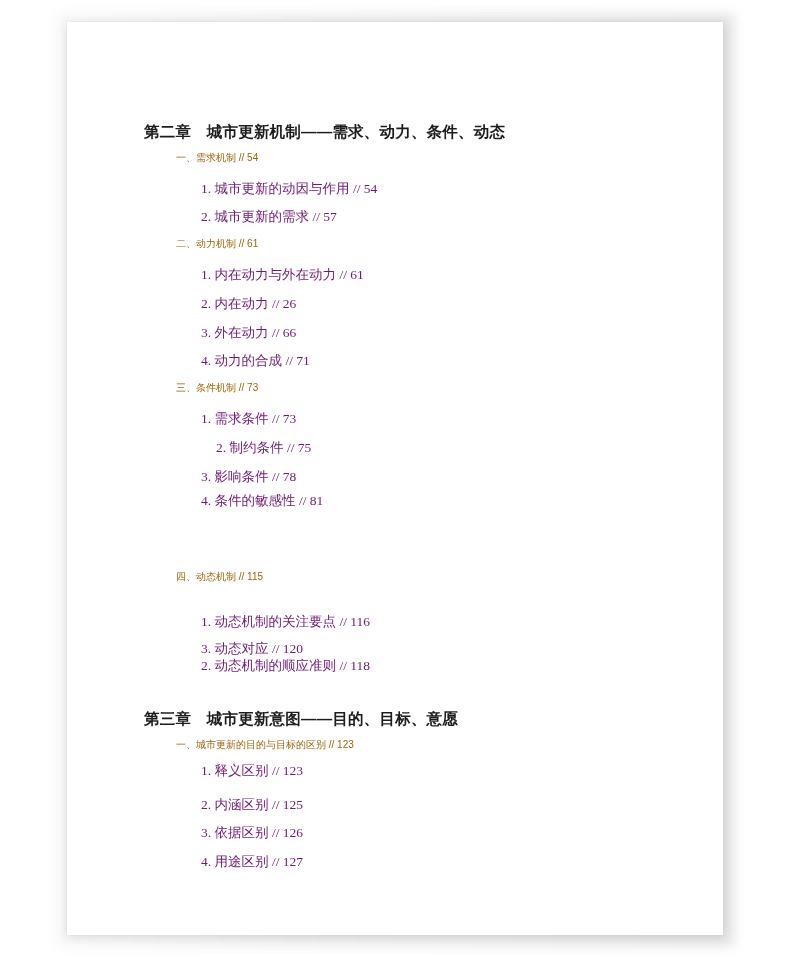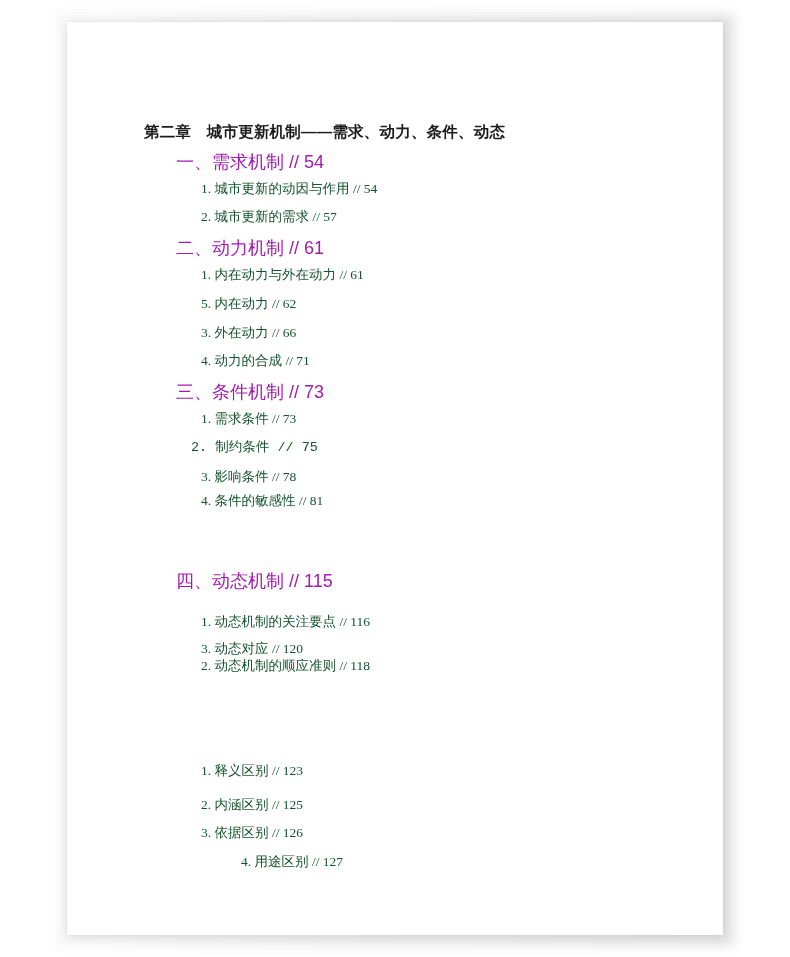--- a/index.html
+++ b/index.html
@@ -55,31 +55,31 @@
     font-size: 15.5px;
     color: #1c1c1c;
     letter-spacing: .2px;
     white-space: pre;
     line-height: 1;
   }
   
   .section-title {
     font-family: "Liberation Sans", "DejaVu Sans", sans-serif;
     font-weight: normal;
-    font-size: 18px;
-    color: #a21caf;
+    font-size: 10px;
+    color: #a16207;
     white-space: pre;
     line-height: 1;
   }
   
   .subsection-title {
     font-family: "Liberation Serif", "DejaVu Serif", serif;
     font-weight: normal;
     font-size: 13.5px;
-    color: #14532d;
+    color: #701a75;
     white-space: pre;
     line-height: 1;
   }
   .toc-line {
     position: absolute;
     white-space: pre;
   }
 </style>
 </head>
 <body>
@@ -87,31 +87,33 @@
 <div id="scene">
   <div id="page-backdrop"></div>
   <div id="page">
     <div id="toc">
         <div class="toc-line chapter-title" style="left: 77px; top: 102px;">第二章　城市更新机制——需求、动力、条件、动态</div>
         <div class="toc-line section-title" style="left: 109px; top: 130.8px;">一、需求机制 // 54</div>
         <div class="toc-line subsection-title" style="left: 134px; top: 159.6px;">1. 城市更新的动因与作用 // 54</div>
         <div class="toc-line subsection-title" style="left: 134px; top: 188.4px;">2. 城市更新的需求 // 57</div>
         <div class="toc-line section-title" style="left: 109px; top: 217.2px;">二、动力机制 // 61</div>
         <div class="toc-line subsection-title" style="left: 134px; top: 246px;">1. 内在动力与外在动力 // 61</div>
-        <div class="toc-line subsection-title" style="left: 134px; top: 274.8px;">5. 内在动力 // 62</div>
+        <div class="toc-line subsection-title" style="left: 134px; top: 274.8px;">2. 内在动力 // 26</div>
         <div class="toc-line subsection-title" style="left: 134px; top: 303.6px;">3. 外在动力 // 66</div>
         <div class="toc-line subsection-title" style="left: 134px; top: 332px; text-align: center;">4. 动力的合成 // 71</div>
         <div class="toc-line section-title" style="left: 109px; top: 361.2px;">三、条件机制 // 73</div>
         <div class="toc-line subsection-title" style="left: 134px; top: 390px;">1. 需求条件 // 73</div>
-        <div class="toc-line subsection-title" style="left: 124px; top: 418.8px; font-family: Liberation Mono, monospace;">2. 制约条件 // 75</div>
+        <div class="toc-line subsection-title" style="left: 149px; top: 418.8px;">2. 制约条件 // 75</div>
         <div class="toc-line subsection-title" style="left: 134px; top: 447.6px;">3. 影响条件 // 78</div>
         <div class="toc-line subsection-title" style="left: 134px; top: 472px;">4. 条件的敏感性 // 81</div>
         <div class="toc-line section-title" style="left: 109px; top: 534px; margin-top: 16px;">四、动态机制 // 115</div>
         <div class="toc-line subsection-title" style="left: 134px; top: 593px;">1. 动态机制的关注要点 // 116</div>
         <div class="toc-line subsection-title" style="left: 134px; top: 591.6px; margin-top: 45px;">2. 动态机制的顺应准则 // 118</div>
         <div class="toc-line subsection-title" style="left: 134px; top: 620.4px;">3. 动态对应 // 120</div>
+        <div class="toc-line chapter-title" style="left: 77px; top: 689.2px;">第三章　城市更新意图——目的、目标、意愿</div>
+        <div class="toc-line section-title" style="left: 109px; top: 718px;">一、城市更新的目的与目标的区别 // 123</div>
         <div class="toc-line subsection-title" style="left: 134px; top: 742px;">1. 释义区别 // 123</div>
         <div class="toc-line subsection-title" style="left: 134px; top: 775.6px;">2. 内涵区别 // 125</div>
         <div class="toc-line subsection-title" style="left: 134px; top: 804.4px;">3. 依据区别 // 126</div>
-        <div class="toc-line subsection-title" style="left: 134px; top: 833.2px; margin-left: 40px;">4. 用途区别 // 127</div>
+        <div class="toc-line subsection-title" style="left: 134px; top: 833.2px;">4. 用途区别 // 127</div>
       </div>
   </div>
 </div>
 
 </body></html>

